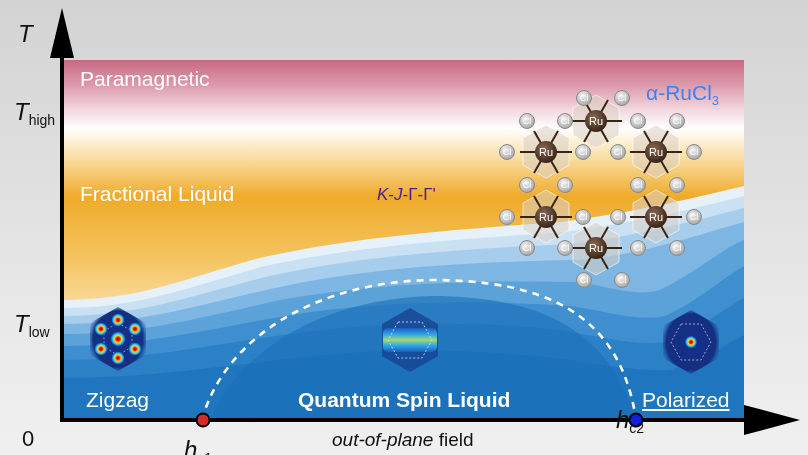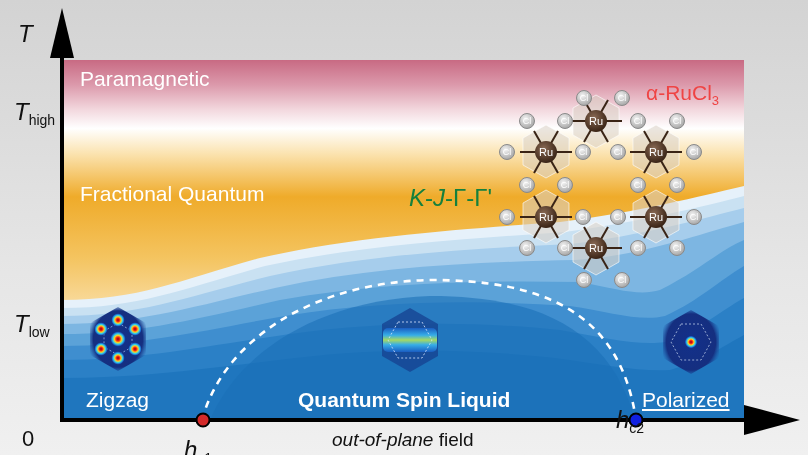--- a/index.html
+++ b/index.html
@@ -5,22 +5,22 @@
   html,body{margin:0;padding:0;}
   body{width:808px;height:455px;overflow:hidden;position:relative;
     background:linear-gradient(180deg,#d3d3d3 0%,#e6e6e6 60%,#f0f0f0 100%);
     font-family:"Liberation Sans",sans-serif;}
   svg{position:absolute;left:0;top:0;}
   .lbl{position:absolute;white-space:nowrap;line-height:1;}
   .phase{color:#ffffff;font-size:21px;}
   .axis{color:#111;font-size:22px;}
   .it{font-style:italic;}
   sub{font-size:14px;font-style:normal;vertical-align:-5px;}
-  .ham{color:#15803d;font-size:24px;font-style:italic;margin-left:32px;}
-  .mat{color:#ef4444;font-size:21px;}
+  .ham{color:#4c1d95;font-size:17px;font-style:italic;}
+  .mat{color:#3b82f6;font-size:21px;}
 </style>
 </head>
 <body>
 
 <svg width="808" height="455" viewBox="0 0 808 455">
   <defs>
     <linearGradient id="warm" x1="0" y1="0" x2="0" y2="1">
       <stop offset="0" stop-color="#c86a83"></stop>
       <stop offset="0.07" stop-color="#dc9aac"></stop>
       <stop offset="0.14" stop-color="#f3d9df"></stop>
@@ -241,20 +241,20 @@
 
 <div class="lbl axis" style="left:14px;top:100px;"><span class="it" style="font-size:24px">T</span><sub>high</sub></div>
 <div class="lbl axis" style="left:14px;top:312px;text-align:center;"><span class="it" style="font-size:24px">T</span><sub>low</sub></div>
 
 <div class="lbl axis" style="left:22px;top:428px;">0</div>
 <div class="lbl axis" style="left:184px;top:438px;"><span class="it" style="font-size:24px">h</span><sub>c1</sub></div>
 <div class="lbl axis" style="left:616px;top:408px;text-align:right;"><span class="it" style="font-size:24px">h</span><sub>c2</sub></div>
 <div class="lbl axis" style="left:332px;top:430px;font-size:19px;"><span class="it">out-of-plane</span><span> field</span></div>
 
 <div class="lbl phase" style="left:80px;top:68px;">Paramagnetic</div>
-<div class="lbl phase" style="left:80px;top:183px;">Fractional Quantum</div>
+<div class="lbl phase" style="left:80px;top:183px;">Fractional Liquid</div>
 <div class="lbl phase" style="left:86px;top:389px;">Zigzag</div>
 <div class="lbl phase" style="left:298px;top:389px;font-weight:bold;">Quantum Spin Liquid</div>
 <div class="lbl phase" style="left:642px;top:389px;text-decoration:underline;">Polarized</div>
 
 <div class="lbl ham" style="left:377px;top:186px;"><span>K</span><span style="font-style:normal">-</span><span>J</span><span style="font-style:normal">-Γ-Γ'</span></div>
 
 <div class="lbl mat" style="left:646px;top:82px;"><span>α-RuCl</span><sub style="font-size:13px">3</sub></div>
 
 </body></html>

